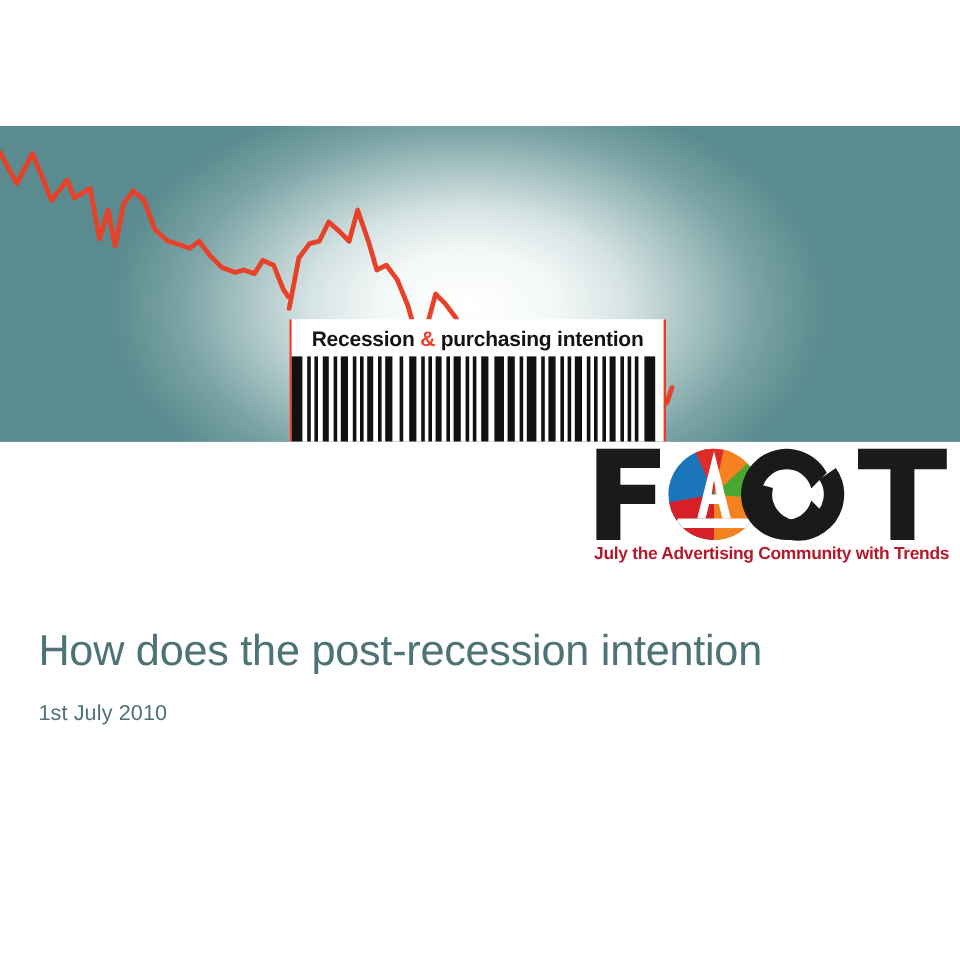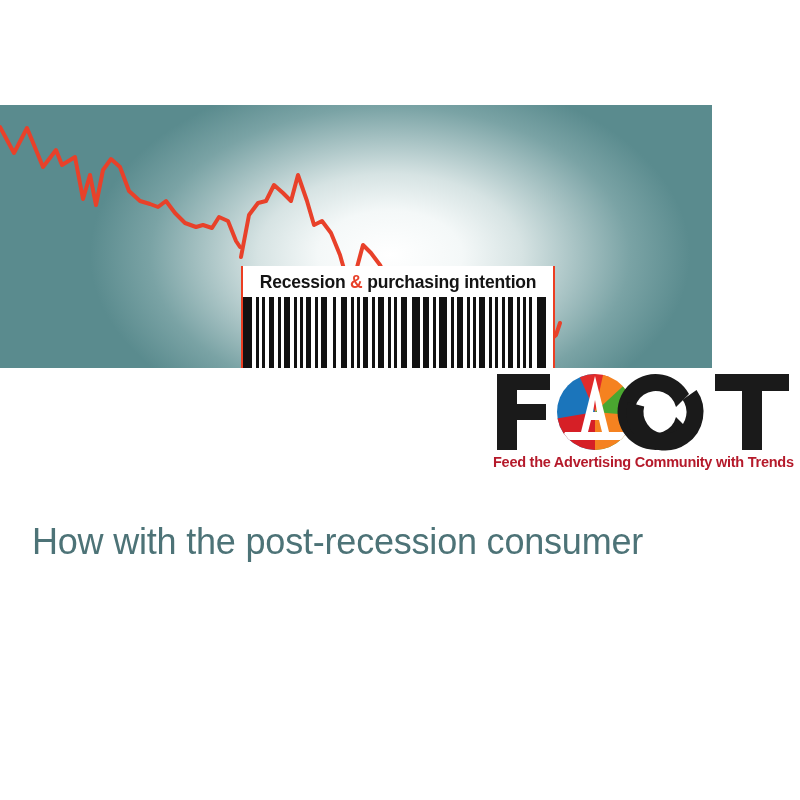--- a/index.html
+++ b/index.html
@@ -14,21 +14,21 @@
     overflow: hidden;
     font-family: "Liberation Sans", sans-serif;
     -webkit-font-smoothing: antialiased;
   }
 
   
   #hero-banner {
     position: absolute;
     left: 0;
     top: 105px;
-    width: 712px;
+    width: 800px;
     height: 263px;
     overflow: hidden;
     background:
       radial-gradient(ellipse 300px 185px at 390px 150px,
         #ffffff 0%,
         #f4f8f8 24%,
         #d6e3e3 44%,
         #a8c3c4 62%,
         #7aa3a5 80%,
         #5a8b8e 100%),
@@ -241,20 +241,21 @@
       </g>
     </g>
 
     <path fill="#1a1a1a" d="M196,24 A38,38 0 1,0 196,60 L183,47
              A21,21 0 1,1 183,37 Z"></path>
     <circle cx="172" cy="42" r="30" fill="none" stroke="#1a1a1a" stroke-width="17" stroke-dasharray="120 70" transform="rotate(-35 172 42)"></circle>
 
     <path fill="#1a1a1a" d="M222,4 L296,4 L296,21 L269,21 L269,80 L249,80 L249,21 L222,21 Z"></path>
   </svg>
 
-  <div id="fact-tagline">Feed the Advertising Community with Trends</div>
+  <div id="fact-tagline">July the Advertising Community with Trends</div>
 </div>
 
 <div id="title-block">
   <h1 id="page-title">
-    <span>How with the post-recession consumer</span><br>
+    <span>How does the post-recession intention</span><br>
   </h1>
+  <div id="page-date">1st July 2010</div>
 </div>
 
 </body></html>

